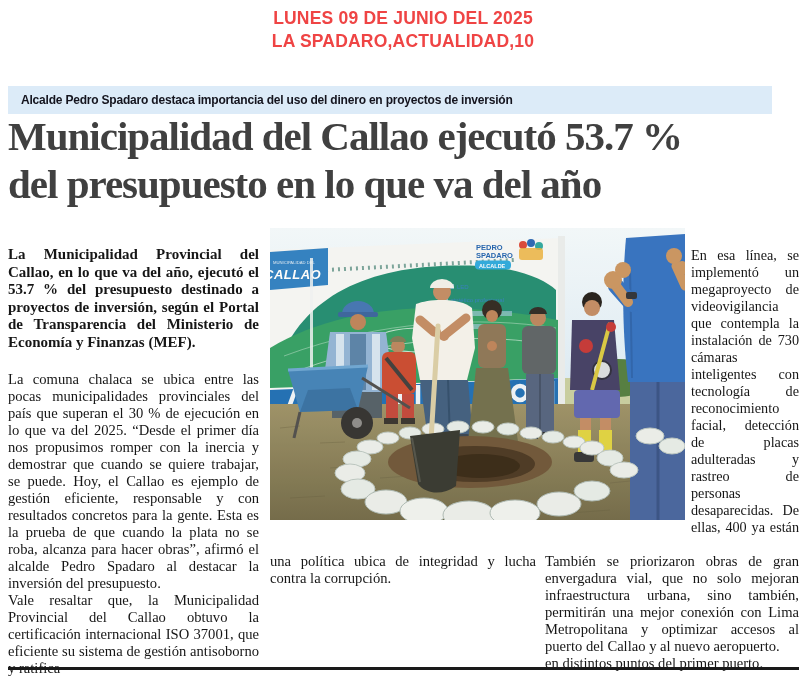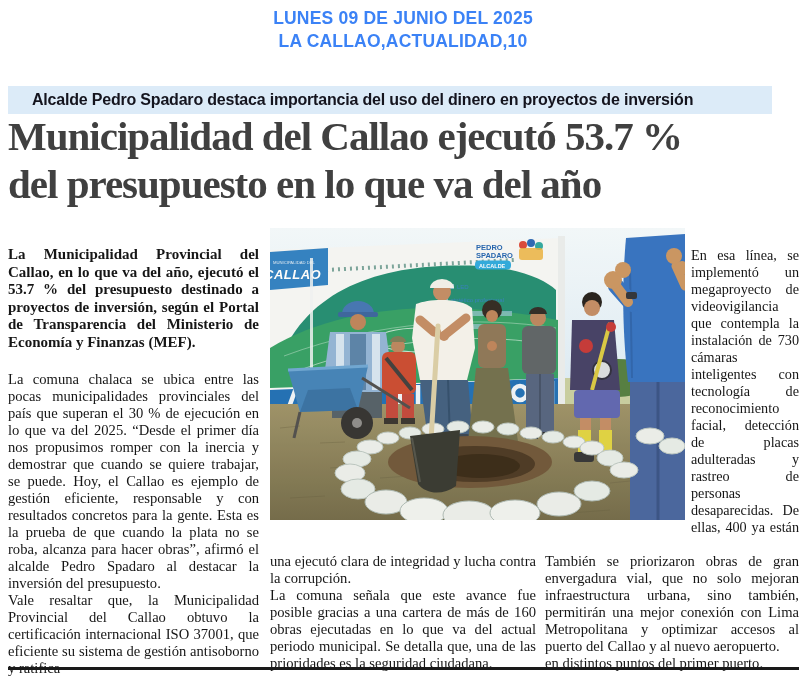--- a/index.html
+++ b/index.html
@@ -1,24 +1,24 @@
 <!DOCTYPE html>
 <html><head>
 <meta charset="utf-8">
 <style>
   html,body{margin:0;padding:0;background:#ffffff;}
   .page{position:relative;width:806px;height:680px;background:#ffffff;overflow:hidden;
         font-family:"Liberation Serif",serif;color:#161616;}
   .masthead{position:absolute;top:7px;left:0;width:100%;text-align:center;
-        font-family:"Liberation Sans",sans-serif;font-weight:bold;color:#3b82f6;}
+        font-family:"Liberation Sans",sans-serif;font-weight:bold;color:#ef4444;}
   .masthead .date{font-size:17.5px;line-height:23px;letter-spacing:.2px;}
   .masthead .pub{font-size:17.5px;line-height:23px;letter-spacing:.2px;}
   .kicker{position:absolute;left:8px;top:86px;width:764px;height:28px;box-sizing:border-box;
         background:#dcebf8;color:#14141e;font-family:"Liberation Sans",sans-serif;
-        font-weight:bold;font-size:16px;line-height:28px;padding-left:24px;letter-spacing:-.2px;
+        font-weight:bold;font-size:12px;line-height:28px;padding-left:13px;letter-spacing:-.2px;
         white-space:nowrap;overflow:hidden;}
   .headline{position:absolute;left:8px;top:112px;width:796px;color:#404040;
         font-family:"Liberation Serif",serif;font-weight:bold;font-size:41px;
         line-height:48px;letter-spacing:-1px;}
   .col{position:absolute;font-size:14.6px;line-height:17px;text-align:justify;color:#161616;margin-top:17px;}
   .col p{margin:0;}
   .col-left{left:8px;top:229px;width:251px;height:438px;overflow:hidden;}
   .col-left .lead{font-weight:bold;font-size:15px;line-height:17.6px;margin-bottom:19px;}
   .col-narrow{left:691px;top:230px;width:108px;height:292px;overflow:hidden;font-size:14.2px;}
   .col-mid{left:270px;top:536px;width:266px;height:131px;overflow:hidden;}
@@ -27,21 +27,21 @@
   .photo svg{display:block;}
   .bottom-rule{position:absolute;left:8px;top:667px;width:791px;height:3px;background:#1a1a1a;}
 </style>
 </head>
 <body>
 
 <div class="page">
 
   <div class="masthead">
     <div class="date">LUNES 09 DE JUNIO DEL 2025</div>
-    <div class="pub">LA CALLAO,ACTUALIDAD,10</div>
+    <div class="pub">LA SPADARO,ACTUALIDAD,10</div>
   </div>
 
   <div class="kicker">Alcalde Pedro Spadaro destaca importancia del uso del dinero en proyectos de inversión</div>
 
   <h1 class="headline" style="margin:0;"><span>Municipalidad del Callao ejecutó 53.7 %</span><br><span>del presupuesto en lo que va del año</span></h1>
 
   <div class="col col-left">
     <p class="lead">La Municipalidad Provincial del Callao, en lo que va del año, ejecutó el 53.7 % del presupuesto destinado a proyectos de inversión, según el Portal de Transparencia del Ministerio de Economía y Finanzas (MEF).</p>
     <p>La comuna chalaca se ubica entre las pocas municipalidades provinciales del país que superan el 30 % de ejecución en lo que va del 2025. “Desde el primer día nos propusimos romper con la inercia y demostrar que cuando se quiere trabajar, se puede. Hoy, el Callao es ejemplo de gestión eficiente, responsable y con resultados concretos para la gente. Esta es la prueba de que cuando la plata no se roba, alcanza para hacer obras”, afirmó el alcalde Pedro Spadaro al destacar la inversión del presupuesto.</p>
     <p>Vale resaltar que, la Municipalidad Provincial del Callao obtuvo la certificación internacional ISO 37001, que eficiente su sistema de gestión antisoborno y ratifica</p>
@@ -282,22 +282,21 @@
 
       <rect x="0" y="0" width="415" height="292" fill="#ffd9a0" opacity=".05"></rect>
     </svg>
   </figure>
 
   <div class="col col-narrow">
     <p>En esa línea, se implementó un megaproyecto de videovigilancia que contempla la instalación de 730 cámaras inteligentes con tecnología de reconocimiento facial, detección de placas adulteradas y rastreo de personas desaparecidas. De ellas, 400 ya están operativas</p>
   </div>
 
   <div class="col col-mid">
-    <p>una ejecutó clara de integridad y lucha contra la corrupción.</p>
-    <p>La comuna señala que este avance fue posible gracias a una cartera de más de 160 obras ejecutadas en lo que va del actual periodo municipal. Se detalla que, una de las prioridades es la seguridad ciudadana.</p>
+    <p>una política ubica de integridad y lucha contra la corrupción.</p>
   </div>
 
   <div class="col col-rightb">
     <p>También se priorizaron obras de gran envergadura vial, que no solo mejoran infraestructura urbana, sino también, permitirán una mejor conexión con Lima Metropolitana y optimizar accesos al puerto del Callao y al nuevo aeropuerto.</p>
     <p>en distintos puntos del primer puerto.</p>
   </div>
 
   <div class="bottom-rule"></div>
 
 </div>

